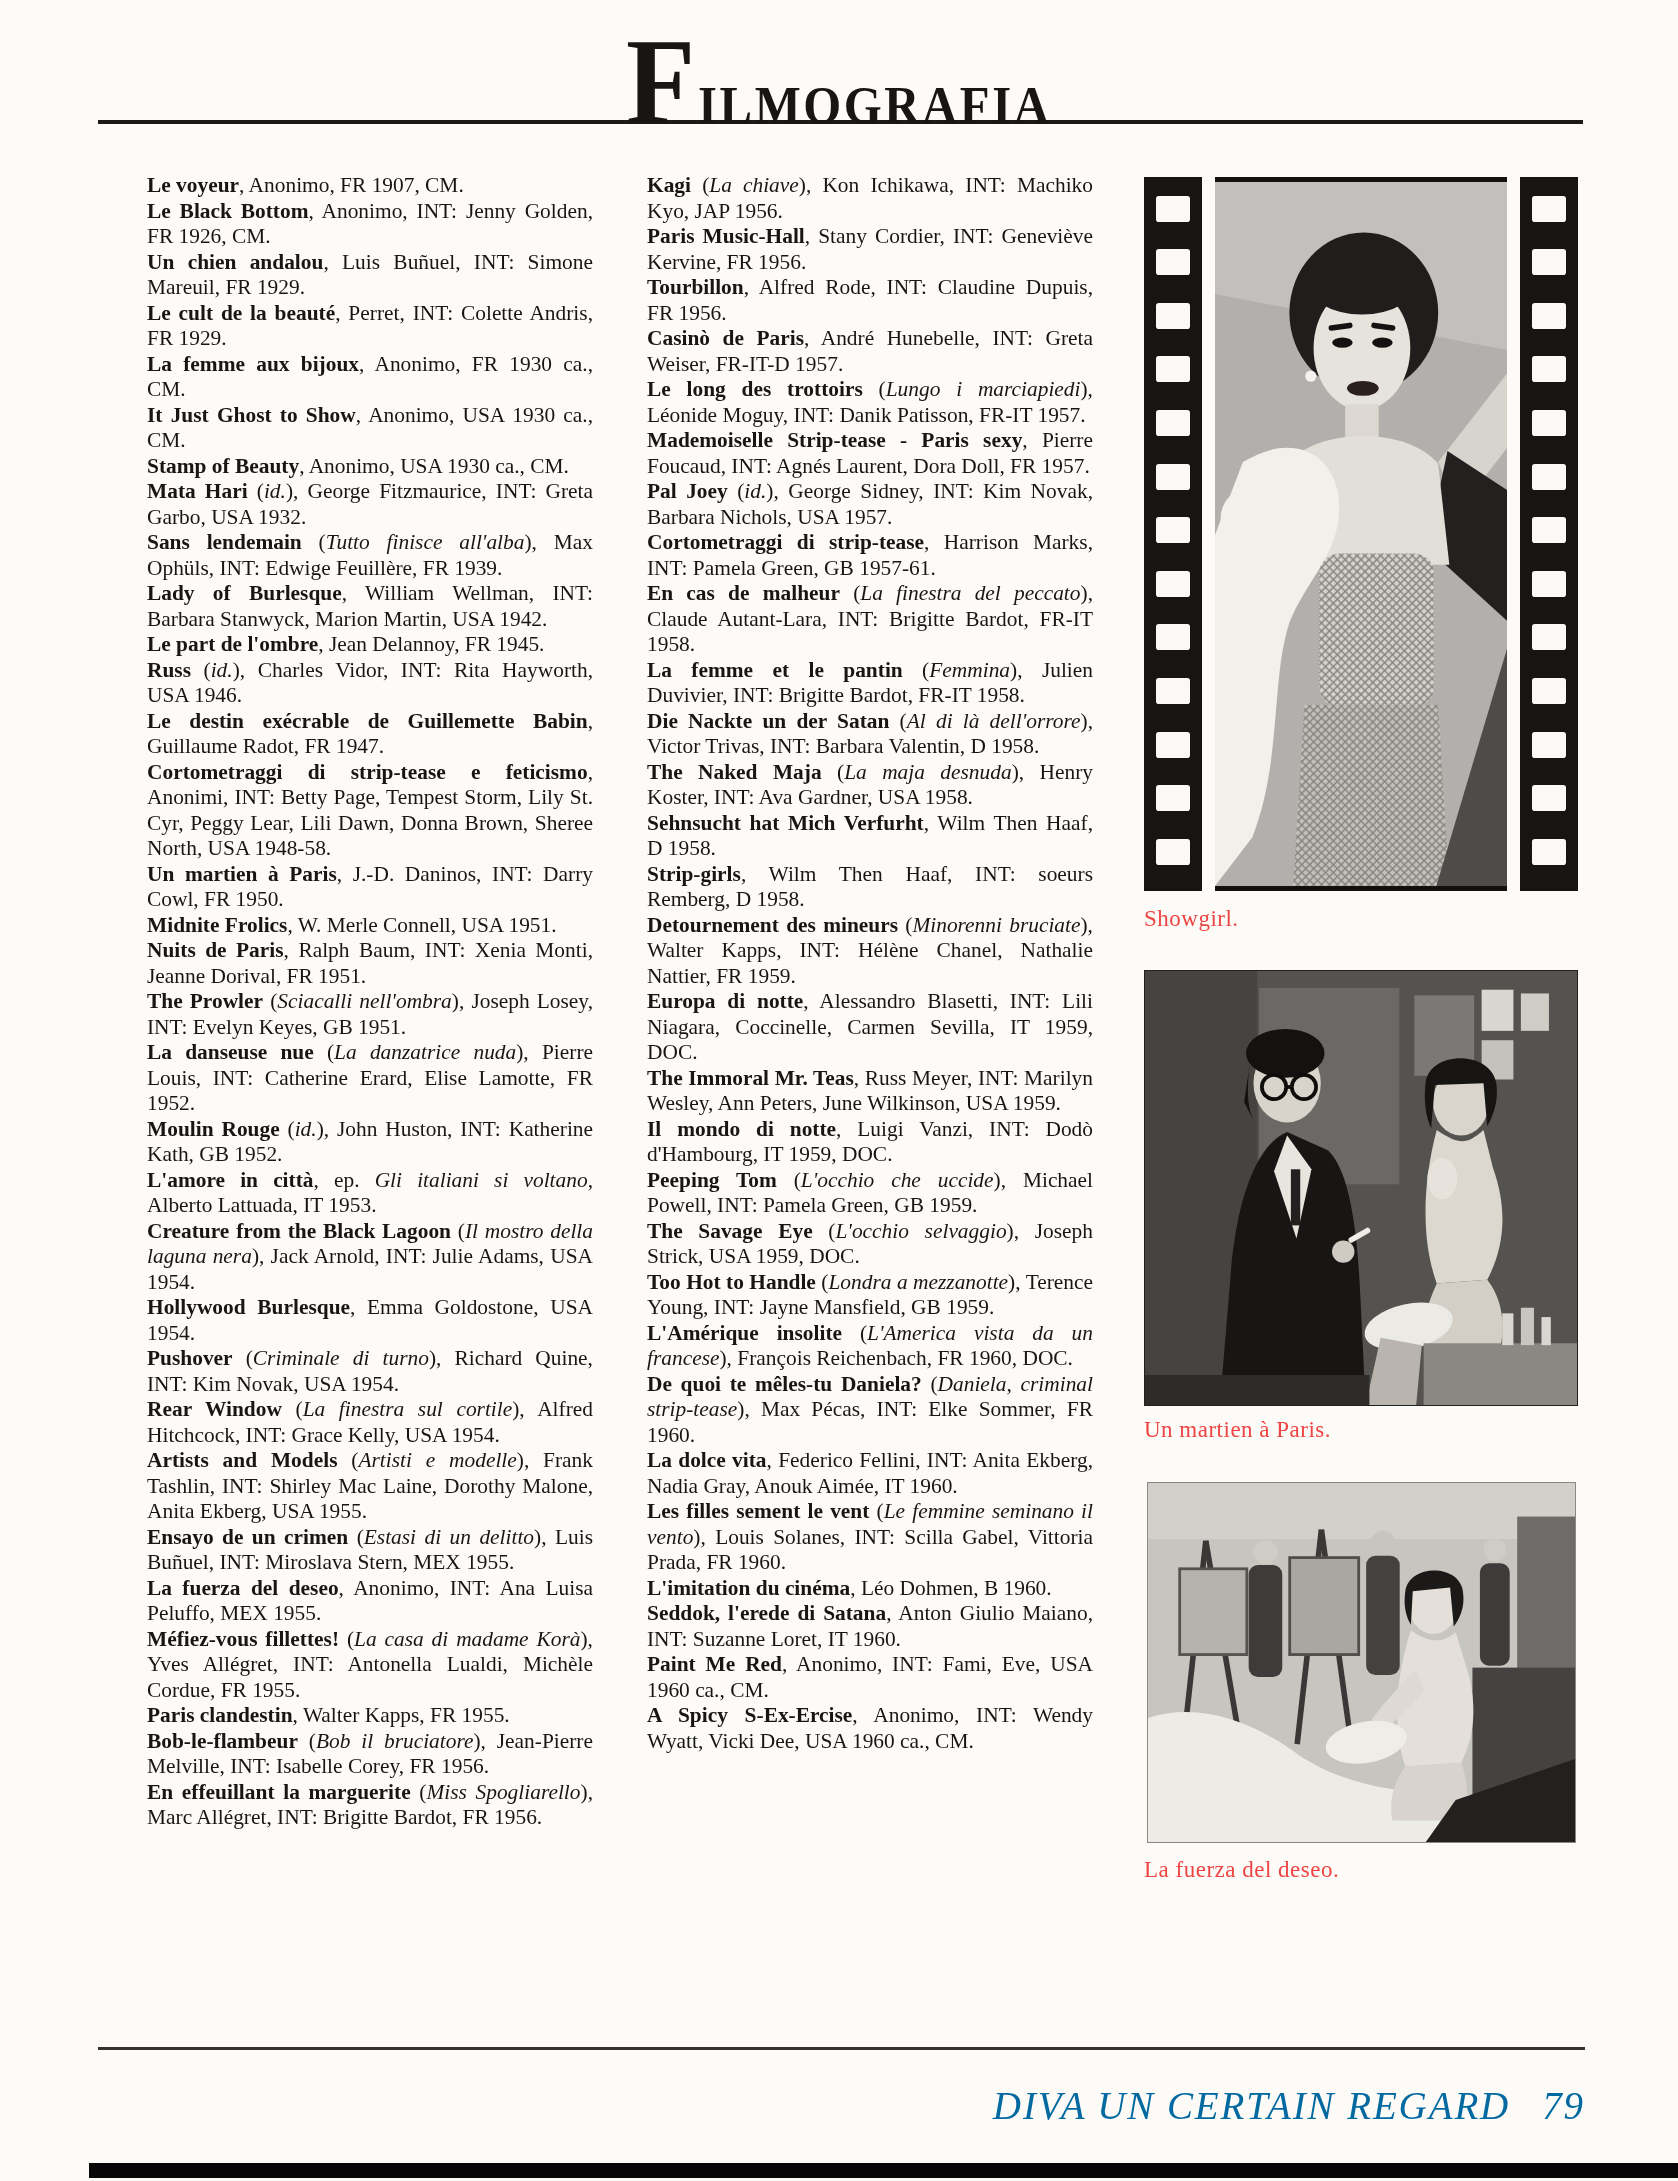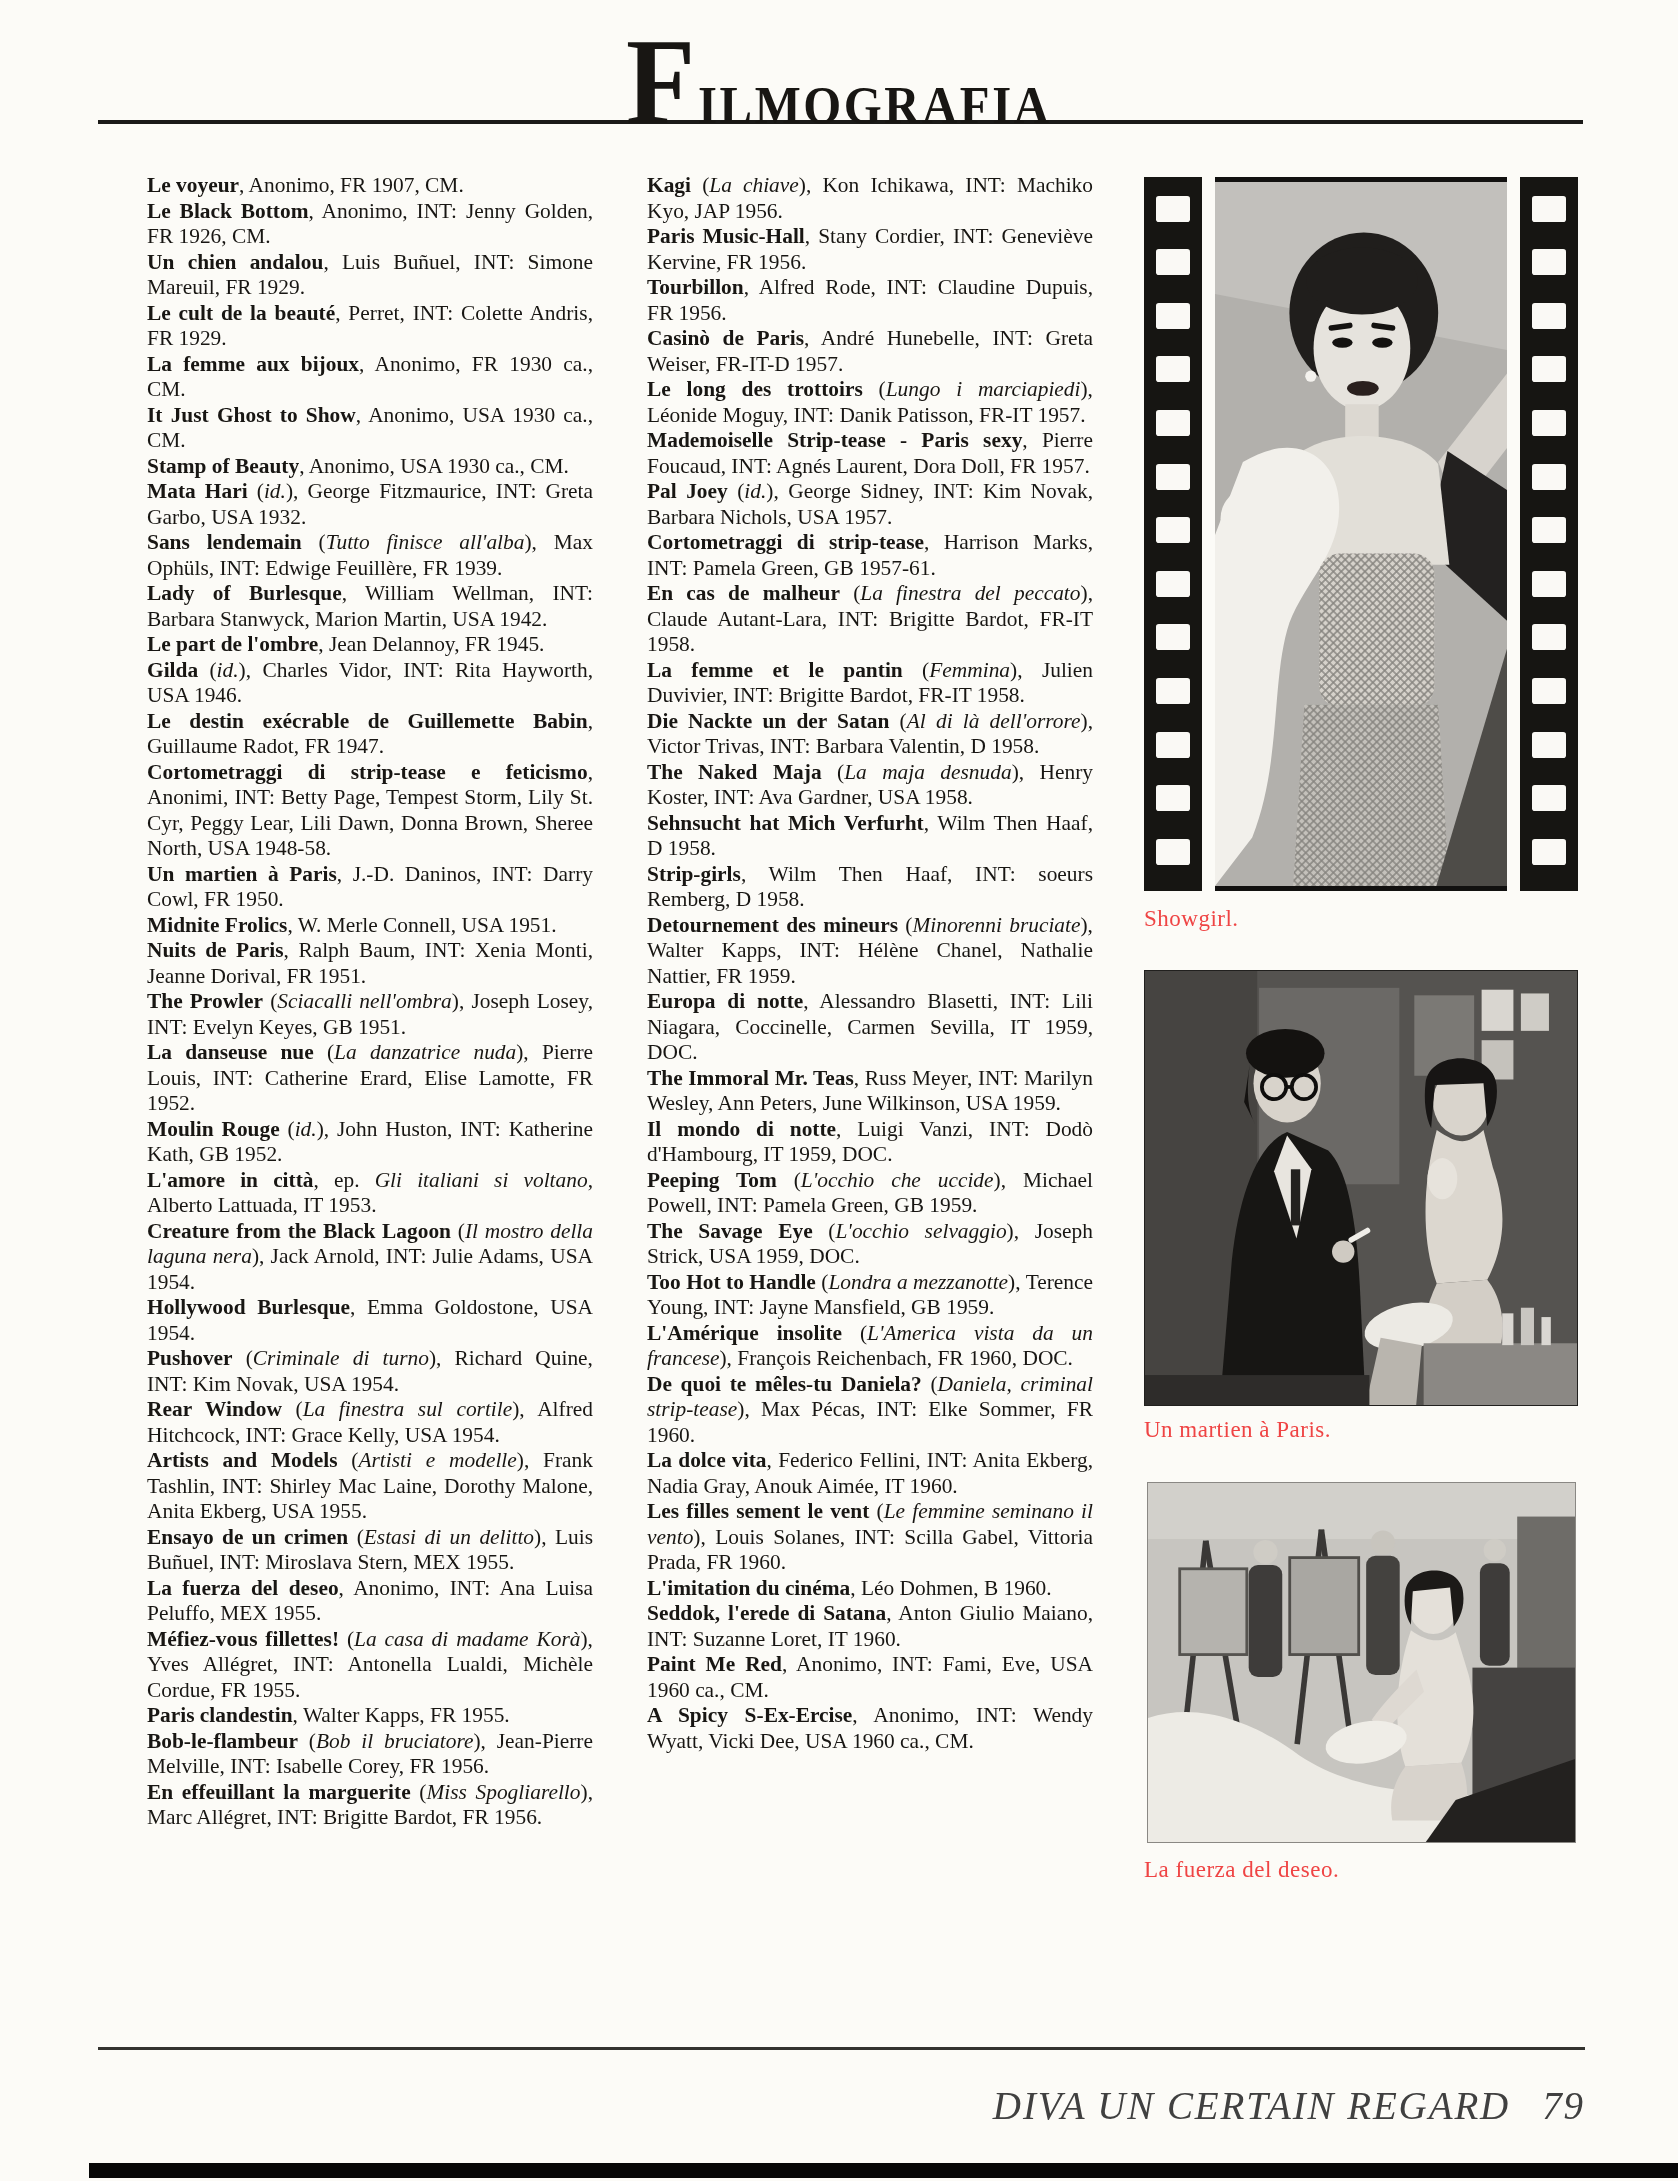--- a/index.html
+++ b/index.html
@@ -46,21 +46,21 @@
   .photo-martien{left:1144px;top:970px;width:434px;height:436px;background:#504e4b;}
   .photo-fuerza{left:1147px;top:1482px;width:429px;height:361px;background:#c7c5c0;border-color:#8a8884;}
   .caption{position:absolute;left:1144px;font-size:23px;letter-spacing:0.5px;color:#ef4444;}
   .caption-1{top:906px;}
   .caption-2{top:1417px;}
   .caption-3{top:1857px;}
   
   .footer-rule{position:absolute;left:98px;top:2047px;width:1487px;height:2.8px;background:#34332f;}
   .running-foot{
     position:absolute;top:2083px;right:93px;
-    font-style:italic;font-size:39px;letter-spacing:1.9px;color:#404040;
+    font-style:italic;font-size:39px;letter-spacing:1.9px;color:#0369a1;
     display:flex;align-items:flex-start;margin-left:22px;
   }
   .running-foot .page-num{margin-left:32px;font-size:39px;}
   .bottom-bar{position:absolute;left:89px;right:0;top:2163px;height:15px;background:#070707;}
 </style>
 </head>
 <body style="--paper: #fcfbf7; --ink: #181613;">
 
 <div class="header-rule"></div>
 <div class="masthead">
@@ -73,21 +73,21 @@
     <p class="entry"><span class="seg-b">Le Black Bottom</span><span class="seg-r">, Anonimo, INT: Jenny Golden, FR 1926, CM.</span></p>
     <p class="entry"><span class="seg-b">Un chien andalou</span><span class="seg-r">, Luis Buñuel, INT: Simone Mareuil, FR 1929.</span></p>
     <p class="entry"><span class="seg-b">Le cult de la beauté</span><span class="seg-r">, Perret, INT: Colette Andris, FR 1929.</span></p>
     <p class="entry"><span class="seg-b">La femme aux bijoux</span><span class="seg-r">, Anonimo, FR 1930 ca., CM.</span></p>
     <p class="entry"><span class="seg-b">It Just Ghost to Show</span><span class="seg-r">, Anonimo, USA 1930 ca., CM.</span></p>
     <p class="entry"><span class="seg-b">Stamp of Beauty</span><span class="seg-r">, Anonimo, USA 1930 ca., CM.</span></p>
     <p class="entry"><span class="seg-b">Mata Hari</span><span class="seg-r"> (</span><span class="seg-i">id.</span><span class="seg-r">), George Fitzmaurice, INT: Greta Garbo, USA 1932.</span></p>
     <p class="entry"><span class="seg-b">Sans lendemain</span><span class="seg-r"> (</span><span class="seg-i">Tutto finisce all'alba</span><span class="seg-r">), Max Ophüls, INT: Edwige Feuillère, FR 1939.</span></p>
     <p class="entry"><span class="seg-b">Lady of Burlesque</span><span class="seg-r">, William Wellman, INT: Barbara Stanwyck, Marion Martin, USA 1942.</span></p>
     <p class="entry"><span class="seg-b">Le part de l'ombre</span><span class="seg-r">, Jean Delannoy, FR 1945.</span></p>
-    <p class="entry"><span class="seg-b">Gilda</span><span class="seg-r"> (</span><span class="seg-i">id.</span><span class="seg-r">), Charles Vidor, INT: Rita Hayworth, USA 1946.</span></p>
+    <p class="entry"><span class="seg-b">Russ</span><span class="seg-r"> (</span><span class="seg-i">id.</span><span class="seg-r">), Charles Vidor, INT: Rita Hayworth, USA 1946.</span></p>
     <p class="entry"><span class="seg-b">Le destin exécrable de Guillemette Babin</span><span class="seg-r">, Guillaume Radot, FR 1947.</span></p>
     <p class="entry"><span class="seg-b">Cortometraggi di strip-tease e feticismo</span><span class="seg-r">, Anonimi, INT: Betty Page, Tempest Storm, Lily St. Cyr, Peggy Lear, Lili Dawn, Donna Brown, Sheree North, USA 1948-58.</span></p>
     <p class="entry"><span class="seg-b">Un martien à Paris</span><span class="seg-r">, J.-D. Daninos, INT: Darry Cowl, FR 1950.</span></p>
     <p class="entry"><span class="seg-b">Midnite Frolics</span><span class="seg-r">, W. Merle Connell, USA 1951.</span></p>
     <p class="entry"><span class="seg-b">Nuits de Paris</span><span class="seg-r">, Ralph Baum, INT: Xenia Monti, Jeanne Dorival, FR 1951.</span></p>
     <p class="entry"><span class="seg-b">The Prowler</span><span class="seg-r"> (</span><span class="seg-i">Sciacalli nell'ombra</span><span class="seg-r">), Joseph Losey, INT: Evelyn Keyes, GB 1951.</span></p>
     <p class="entry"><span class="seg-b">La danseuse nue</span><span class="seg-r"> (</span><span class="seg-i">La danzatrice nuda</span><span class="seg-r">), Pierre Louis, INT: Catherine Erard, Elise Lamotte, FR 1952.</span></p>
     <p class="entry"><span class="seg-b">Moulin Rouge</span><span class="seg-r"> (</span><span class="seg-i">id.</span><span class="seg-r">), John Huston, INT: Katherine Kath, GB 1952.</span></p>
     <p class="entry"><span class="seg-b">L'amore in città</span><span class="seg-r">, ep. </span><span class="seg-i">Gli italiani si voltano</span><span class="seg-r">, Alberto Lattuada, IT 1953.</span></p>
     <p class="entry"><span class="seg-b">Creature from the Black Lagoon</span><span class="seg-r"> (</span><span class="seg-i">Il mostro della laguna nera</span><span class="seg-r">), Jack Arnold, INT: Julie Adams, USA 1954.</span></p>

